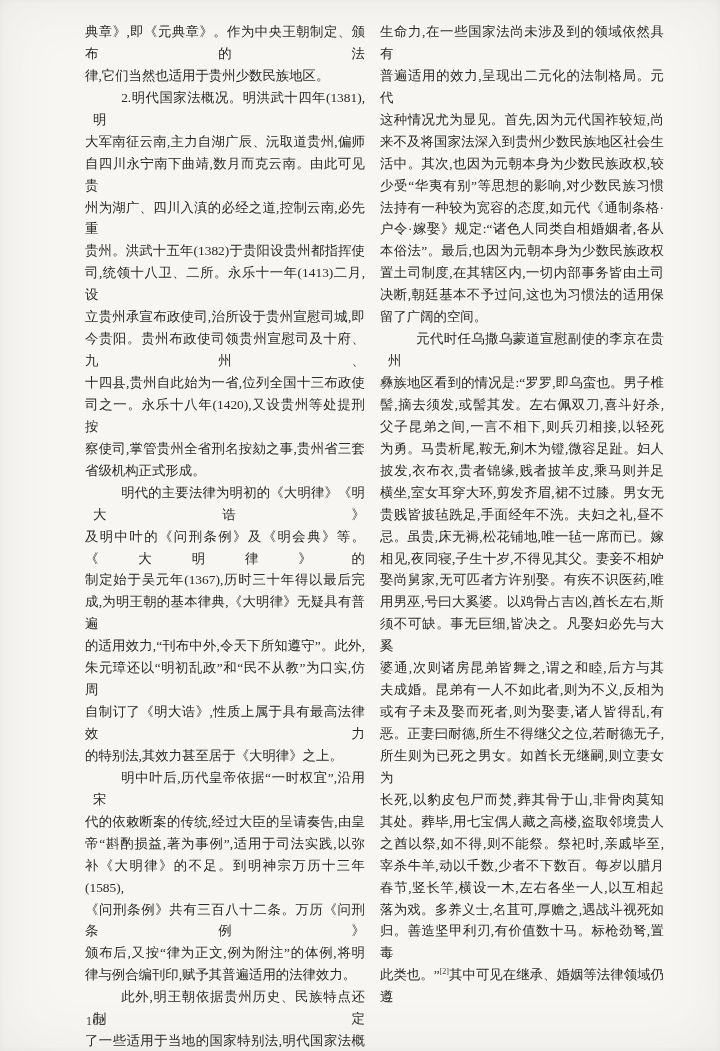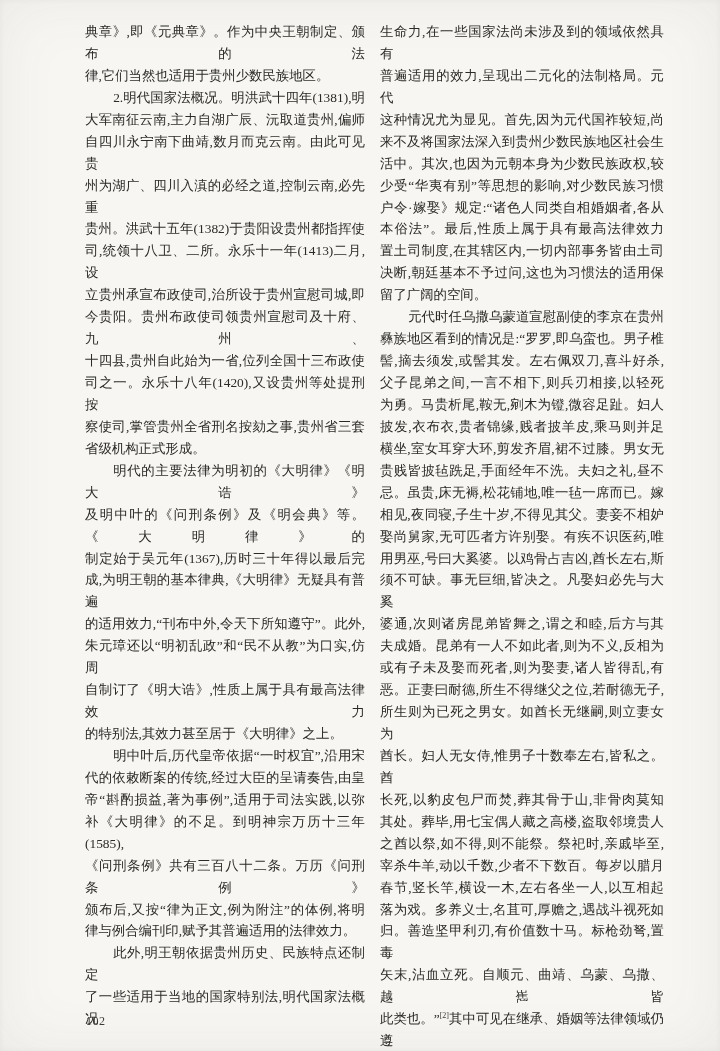--- a/index.html
+++ b/index.html
@@ -27,21 +27,21 @@
   .block{margin:0;padding:0;}
   .line{
     font-size:13.4px;
     line-height:21.93px;
     text-align:justify;
     text-align-last:justify;
     white-space:normal;
     letter-spacing:0;
   }
   .line.end{text-align-last:left;}
-  .line.indent{text-indent:2.1em;}
+  .line.indent{text-indent:2.1em;margin-left:8px;}
   sup{
     font-size:8px;
     line-height:0;
     vertical-align:super;
     color:#3a3936;
   }
   .page-number{
     position:absolute;
     left:86px;top:1014px;
     font-size:12px;
@@ -98,22 +98,23 @@
         </div>
       </div>
     <div class="col right">
         <div class="block body">
           <div class="line">生命力,在一些国家法尚未涉及到的领域依然具有</div>
           <div class="line">普遍适用的效力,呈现出二元化的法制格局。元代</div>
           <div class="line">这种情况尤为显见。首先,因为元代国祚较短,尚</div>
           <div class="line">来不及将国家法深入到贵州少数民族地区社会生</div>
           <div class="line">活中。其次,也因为元朝本身为少数民族政权,较</div>
           <div class="line">少受“华夷有别”等思想的影响,对少数民族习惯</div>
+          <div class="line">法持有一种较为宽容的态度,如元代《通制条格·</div>
           <div class="line">户令·嫁娶》规定:“诸色人同类自相婚姻者,各从</div>
-          <div class="line">本俗法”。最后,性质上属于具有最高法律效力</div>
+          <div class="line">本俗法”。最后,也因为元朝本身为少数民族政权</div>
           <div class="line">置土司制度,在其辖区内,一切内部事务皆由土司</div>
           <div class="line">决断,朝廷基本不予过问,这也为习惯法的适用保</div>
           <div class="line end">留了广阔的空间。</div>
         </div>
         <div class="block body">
           <div class="line indent">元代时任乌撒乌蒙道宣慰副使的李京在贵州</div>
           <div class="line">彝族地区看到的情况是:“罗罗,即乌蛮也。男子椎</div>
           <div class="line">髻,摘去须发,或髻其发。左右佩双刀,喜斗好杀,</div>
           <div class="line">父子昆弟之间,一言不相下,则兵刃相接,以轻死</div>
           <div class="line">为勇。马贵析尾,鞍无,剜木为镫,微容足趾。妇人</div>
@@ -123,27 +124,25 @@
           <div class="line">忌。虽贵,床无褥,松花铺地,唯一毡一席而已。嫁</div>
           <div class="line">相见,夜同寝,子生十岁,不得见其父。妻妾不相妒</div>
           <div class="line">娶尚舅家,无可匹者方许别娶。有疾不识医药,唯</div>
           <div class="line">用男巫,号曰大奚婆。以鸡骨占吉凶,酋长左右,斯</div>
           <div class="line">须不可缺。事无巨细,皆决之。凡娶妇必先与大奚</div>
           <div class="line">婆通,次则诸房昆弟皆舞之,谓之和睦,后方与其</div>
           <div class="line">夫成婚。昆弟有一人不如此者,则为不义,反相为</div>
           <div class="line">或有子未及娶而死者,则为娶妻,诸人皆得乱,有</div>
           <div class="line">恶。正妻曰耐德,所生不得继父之位,若耐德无子,</div>
           <div class="line">所生则为已死之男女。如酋长无继嗣,则立妻女为</div>
-          <div class="line">酋长。妇人无女侍,惟男子十数奉左右,皆私之。酋</div>
           <div class="line">长死,以豹皮包尸而焚,葬其骨于山,非骨肉莫知</div>
           <div class="line">其处。葬毕,用七宝偶人藏之高楼,盗取邻境贵人</div>
           <div class="line">之酋以祭,如不得,则不能祭。祭祀时,亲戚毕至,</div>
           <div class="line">宰杀牛羊,动以千数,少者不下数百。每岁以腊月</div>
           <div class="line">春节,竖长竿,横设一木,左右各坐一人,以互相起</div>
           <div class="line">落为戏。多养义士,名苴可,厚赡之,遇战斗视死如</div>
           <div class="line">归。善造坚甲利刃,有价值数十马。标枪劲弩,置毒</div>
-          <div class="line">矢末,沾血立死。自顺元、曲靖、乌蒙、乌撒、越嶲皆</div>
           <div class="line">此类也。”<sup>[2]</sup>其中可见在继承、婚姻等法律领域仍遵</div>
         </div>
       </div>
   </div>
   <div class="page-number">102</div>
 </div>
 
 </body></html>

